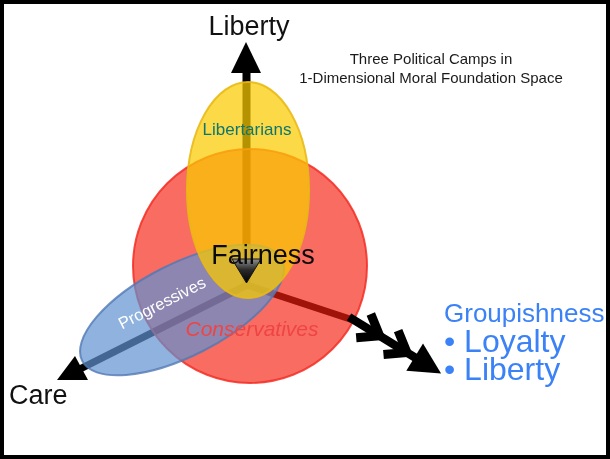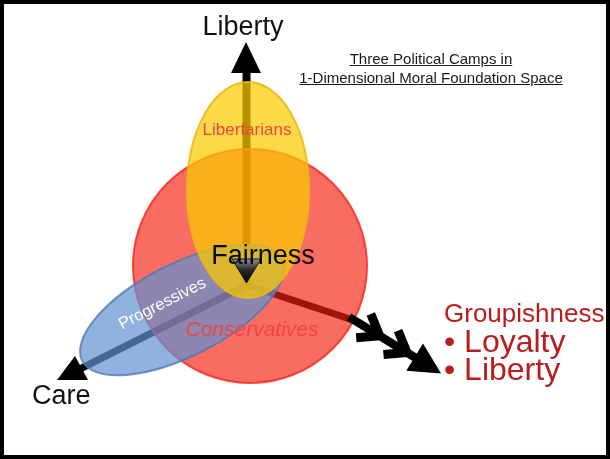--- a/index.html
+++ b/index.html
@@ -3,29 +3,29 @@
 <meta charset="utf-8">
 <style>
   html,body{margin:0;padding:0;background:#fff;}
   .stage{
     position:relative;width:610px;height:459px;background:#fff;
     font-family:"Liberation Sans",sans-serif;overflow:hidden;
   }
   .frame{position:absolute;left:0;top:0;right:0;bottom:0;border:4px solid #000;pointer-events:none;z-index:50;}
   svg.diagram{position:absolute;left:0;top:0;z-index:1;}
   .label{position:absolute;z-index:10;white-space:nowrap;}
-  .liberty{left:243px;top:11px;transform:translateX(-50%);font-size:27px;color:#111;}
-  .care{left:32px;top:380px;font-size:27px;color:#111;}
+  .liberty{left:249px;top:11px;transform:translateX(-50%);font-size:27px;color:#111;}
+  .care{left:9px;top:380px;font-size:27px;color:#111;}
   .titleblock{left:431px;top:49px;transform:translateX(-50%);text-align:center;
-    font-size:15px;line-height:19px;color:#1a1a1a;text-decoration:underline;}
-  .libertarians{left:247px;top:120px;transform:translateX(-50%);font-size:17px;color:#ef4444;}
+    font-size:15px;line-height:19px;color:#1a1a1a;}
+  .libertarians{left:247px;top:120px;transform:translateX(-50%);font-size:17px;color:#0f766e;}
   .fairness{left:263px;top:240px;transform:translateX(-50%);font-size:27px;color:#0a0a0a;}
   .progressives{left:162px;top:303px;transform:translate(-50%,-50%) rotate(-27deg);font-size:16.5px;color:#fff;}
   .conservatives{left:252px;top:317px;transform:translateX(-50%);font-size:21px;color:#ef4444;font-style:italic;}
-  .groupblock{left:444px;top:298px;color:#b91c1c;}
+  .groupblock{left:444px;top:298px;color:#3b82f6;}
   .groupblock .head{font-size:26px;line-height:30px;}
   .groupblock .bullet{font-size:32px;line-height:27.5px;}
 </style>
 </head>
 <body>
 
 <div class="stage">
 
   <svg class="diagram" width="610" height="459" viewBox="0 0 610 459">
     <defs>

